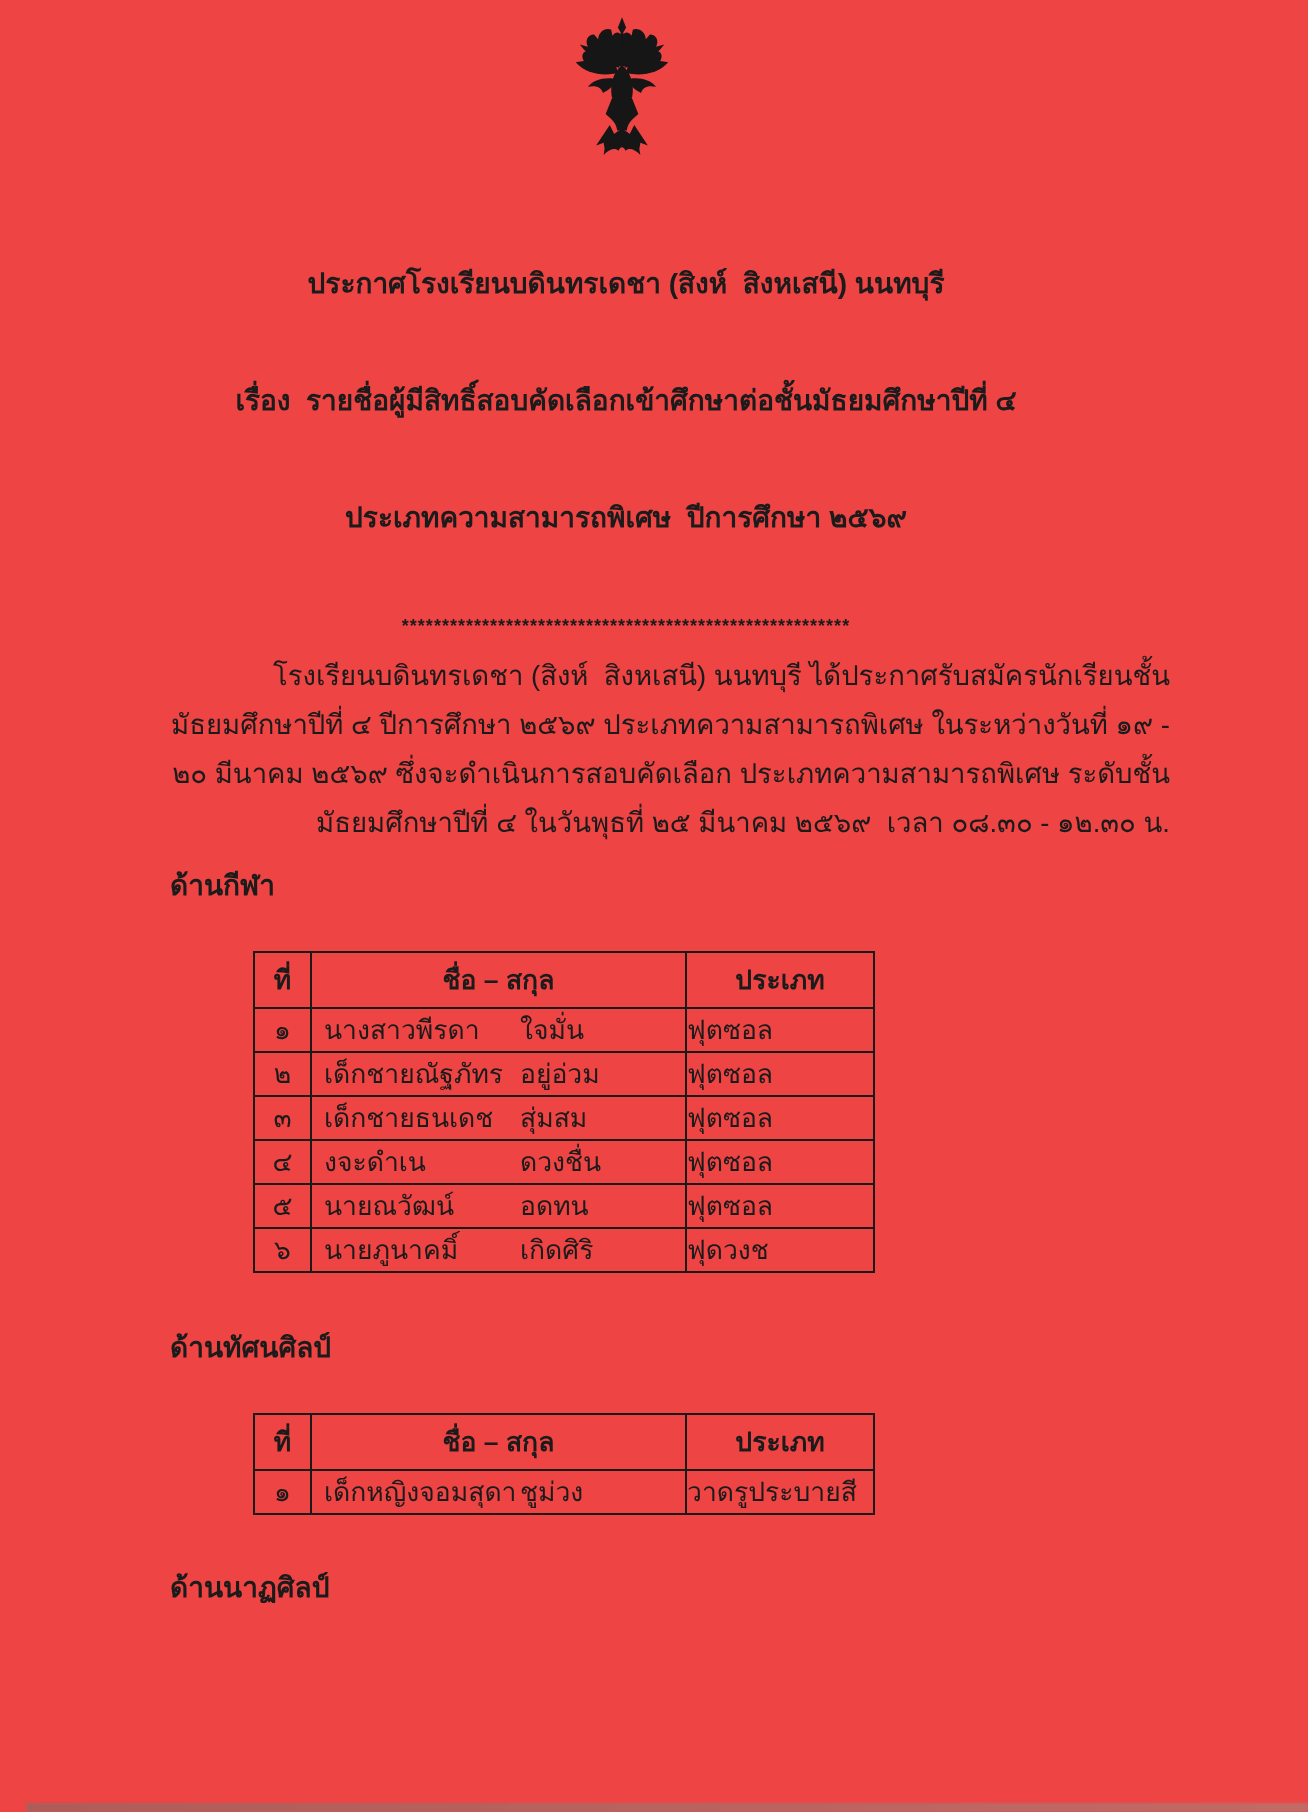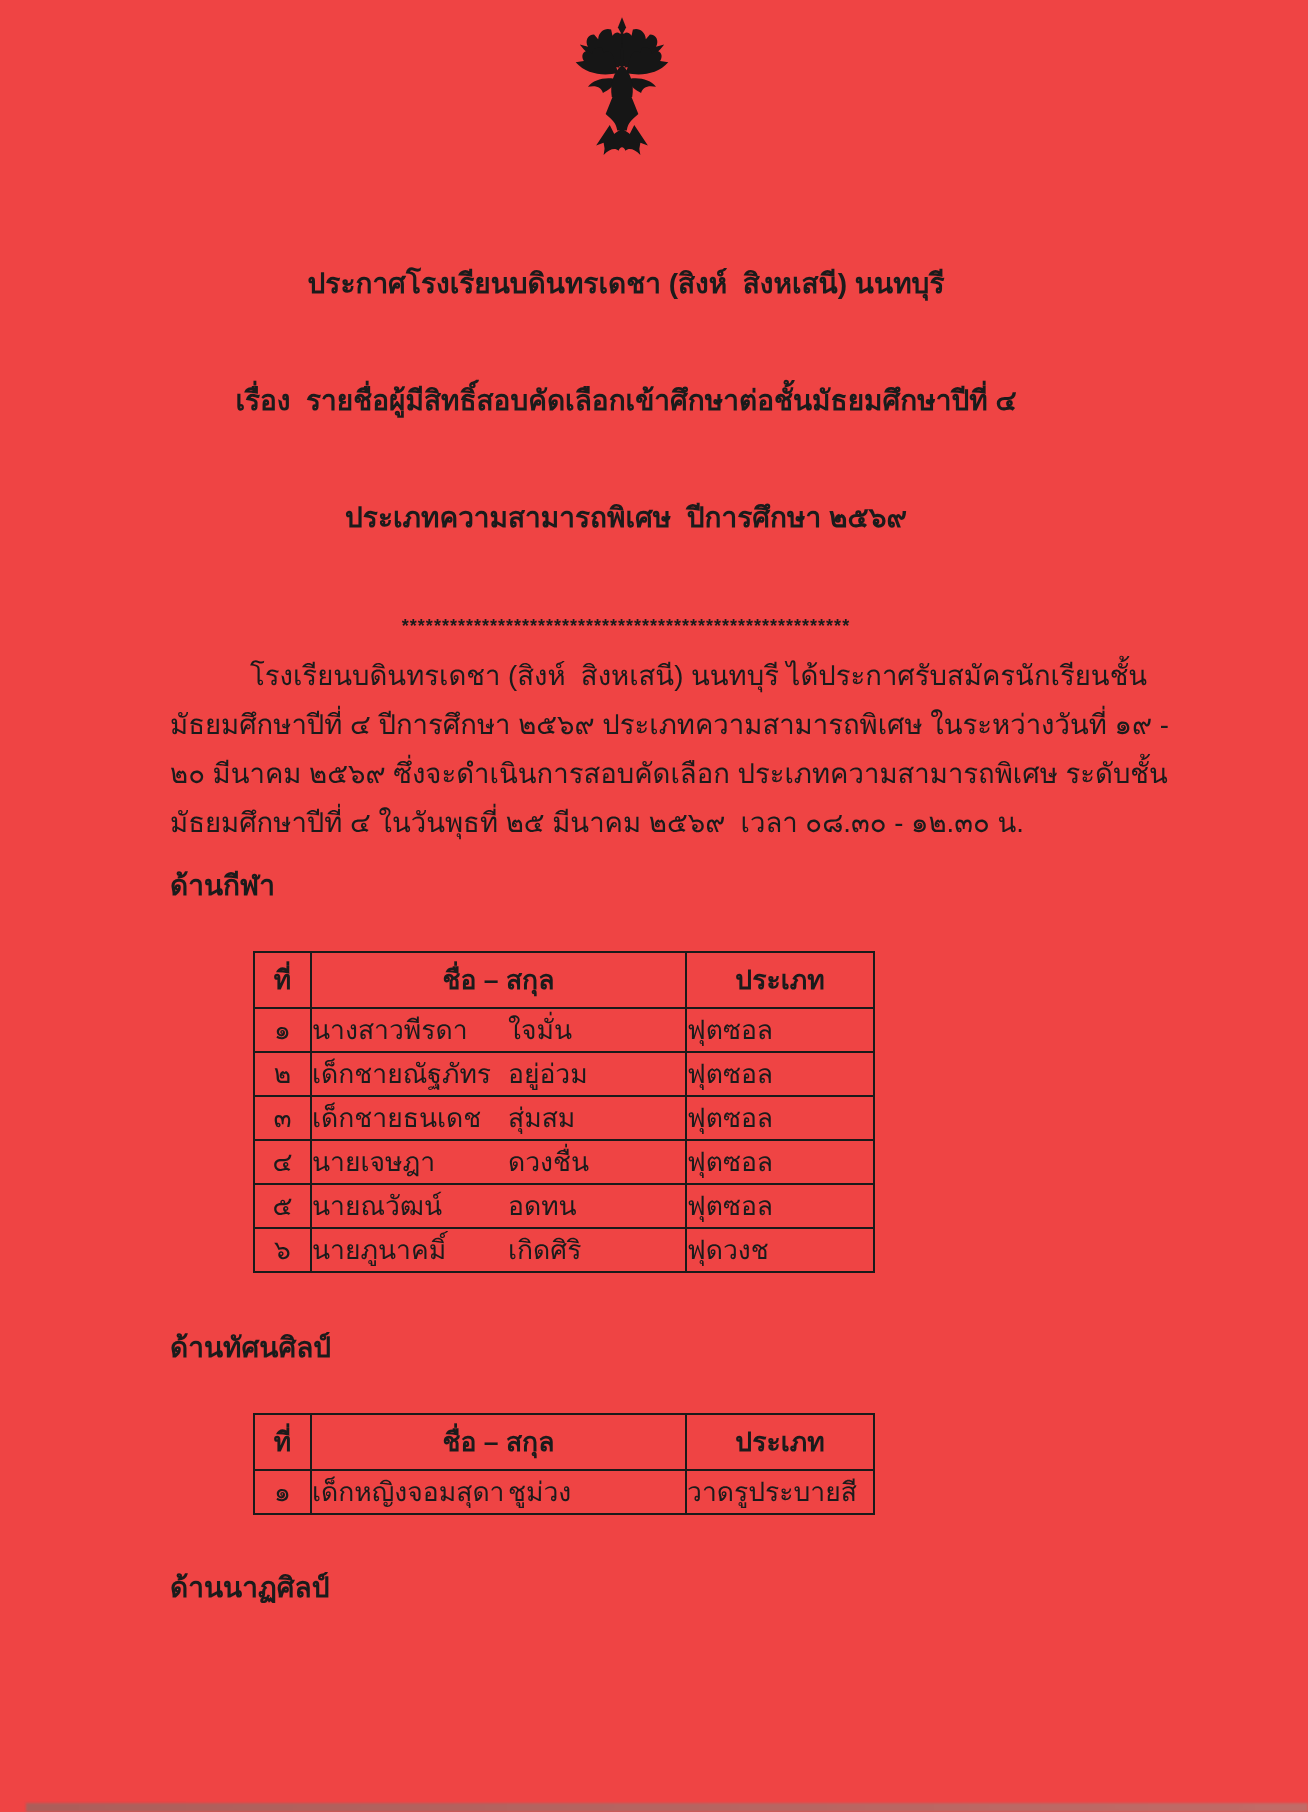--- a/index.html
+++ b/index.html
@@ -27,21 +27,21 @@
     font-weight:700; font-size:18px; letter-spacing:1px;
     margin-top:0px; line-height:22px;
   }
 
   .content { margin-left:170px; margin-right:138px; }
   .body-par {
     font-size:27.5px; line-height:49px;
     text-indent:80px; margin:0; white-space:pre-wrap;
     text-align:left;
   }
-  .par-1 { margin-top:14px; }
+  .par-1 { margin-top:14px;text-align:right; }
   .par-2 { margin-top:14px; }
 
   .section-heading { font-size:28px; font-weight:700; margin:0; }
   .sec-1 { margin-top:16px; }
   .sec-2 { margin-top:52px; }
   .sec-3 { margin-top:50px; }
 
   table.roster {
     border-collapse:collapse;
     margin-left:83px; margin-top:44px;
@@ -53,21 +53,21 @@
     padding:0;
   }
   table.roster th { font-weight:700; height:54px; text-align:center; }
   table.roster td { height:38px; }
   .col-no { width:57px; }
   .col-name { width:375px; }
   .col-cat { width:188px; }
   td.cell-no { text-align:center; }
   td.cell-cat { text-align:left; }
   td.cell-name { text-align:left; }
-  .name-inner { display:flex; }
+  .name-inner { display:flex; padding-left:12px; }
   .name-first { width:196px; flex:0 0 auto; }
   .name-last { flex:1; }
 
   .scan-edge {
     position:absolute; bottom:0; left:26px; right:0; height:9px;
     background:linear-gradient(to right, rgba(118,115,108,0.55), rgba(148,146,138,0.5));
     filter:blur(1.2px);
   }
 </style>
 </head>
@@ -150,21 +150,21 @@
                 <span class="name-first">เด็กชายธนเดช</span>
                 <span class="name-last">สุ่มสม</span>
               </span>
             </td>
         <td class="cell-cat">ฟุตซอล</td>
       </tr>
       <tr>
         <td class="cell-no">๔</td>
         <td class="cell-name">
               <span class="name-inner">
-                <span class="name-first">นายเจษฎา</span>
+                <span class="name-first">งจะดำเน</span>
                 <span class="name-last">ดวงชื่น</span>
               </span>
             </td>
         <td class="cell-cat">ฟุตซอล</td>
       </tr>
       <tr>
         <td class="cell-no">๕</td>
         <td class="cell-name">
               <span class="name-inner">
                 <span class="name-first">นายณวัฒน์</span>

